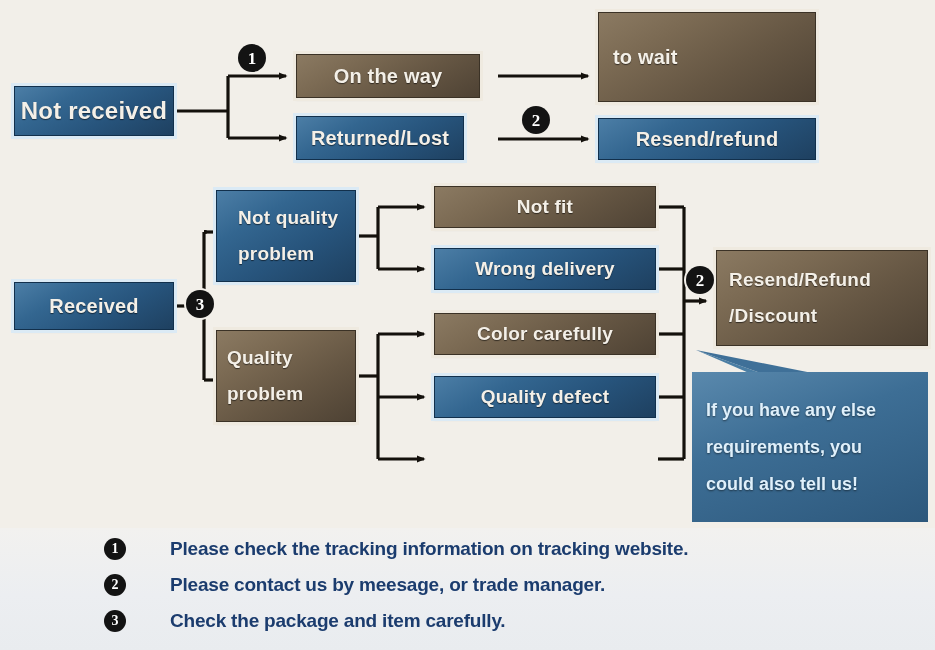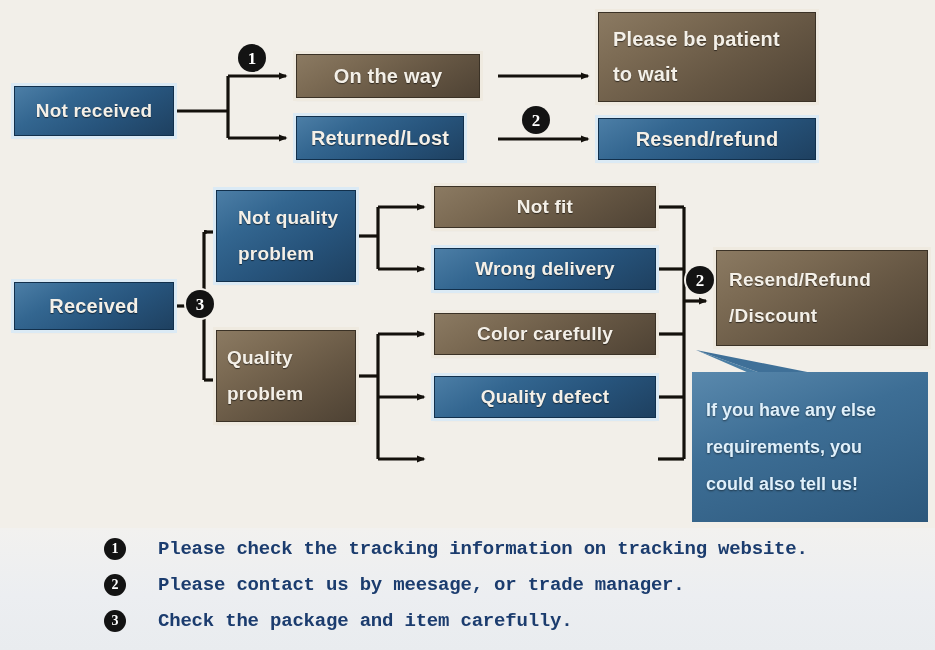--- a/index.html
+++ b/index.html
@@ -113,25 +113,25 @@
     color: #fff;
     font-size: 14px;
     font-weight: bold;
     display: flex;
     align-items: center;
     justify-content: center;
     font-family: "Liberation Serif", serif;
     flex: 0 0 auto;
   }
   .legend-text {
-    margin-left: 32px;
+    margin-left: 44px;
     color: #1b3c6e;
     font-size: 19px;
     font-weight: bold;
-    font-family: Liberation Mono, monospace;
+    font-family: Liberation Sans, sans-serif;
     white-space: nowrap;
     letter-spacing: -0.2px;
   }
 </style>
 </head>
 <body>
 
 <div id="canvas">
 
   <svg width="935" height="650" style="position:absolute;left:0;top:0;z-index:1;">
@@ -178,34 +178,33 @@
       <path d="M684,207 L684,459"></path>
       <path d="M684,301 L706,301" marker-end="url(#arrow)"></path>
     </g>
   </svg>
 
   <svg class="callout-tail" width="250" height="60" style="left:690px;top:344px;">
     <polygon points="6,6 152,58 126,58" fill="#4b7ea4"></polygon>
     <polygon points="6,6 238,52 238,58 152,58" fill="#3f7098"></polygon>
   </svg>
 
-  <div class="node blue center" style="left:14px;  top:86px;  width:160px; height:50px; font-size:19px; padding:0 10px;">
+  <div class="node blue center" style="left:14px;  top:86px;  width:160px; height:50px; font-size:24px; padding:0 10px;">
     <span class="line">Not received</span>
   </div>
 
   <div class="node brown center" style="left:296px; top:54px;  width:184px; height:44px; font-size:20px; padding:0 10px;">
     <span class="line">On the way</span>
   </div>
 
   <div class="node blue center" style="left:296px; top:116px; width:168px; height:44px; font-size:20px; padding:0 10px;">
     <span class="line">Returned/Lost</span>
   </div>
 
   <div class="node brown left" style="left:598px; top:12px;  width:218px; height:90px; font-size:20px; padding:0 14px; gap:12px;">
-    <span class="line">Please be patient</span>
     <span class="line">to wait</span>
   </div>
 
   <div class="node blue center" style="left:598px; top:118px; width:218px; height:42px; font-size:20px; padding:0 10px;">
     <span class="line">Resend/refund</span>
   </div>
 
   <div class="node blue center" style="left:14px;  top:282px; width:160px; height:48px; font-size:20px; padding:0 16px;">
     <span class="line">Received</span>
   </div>

